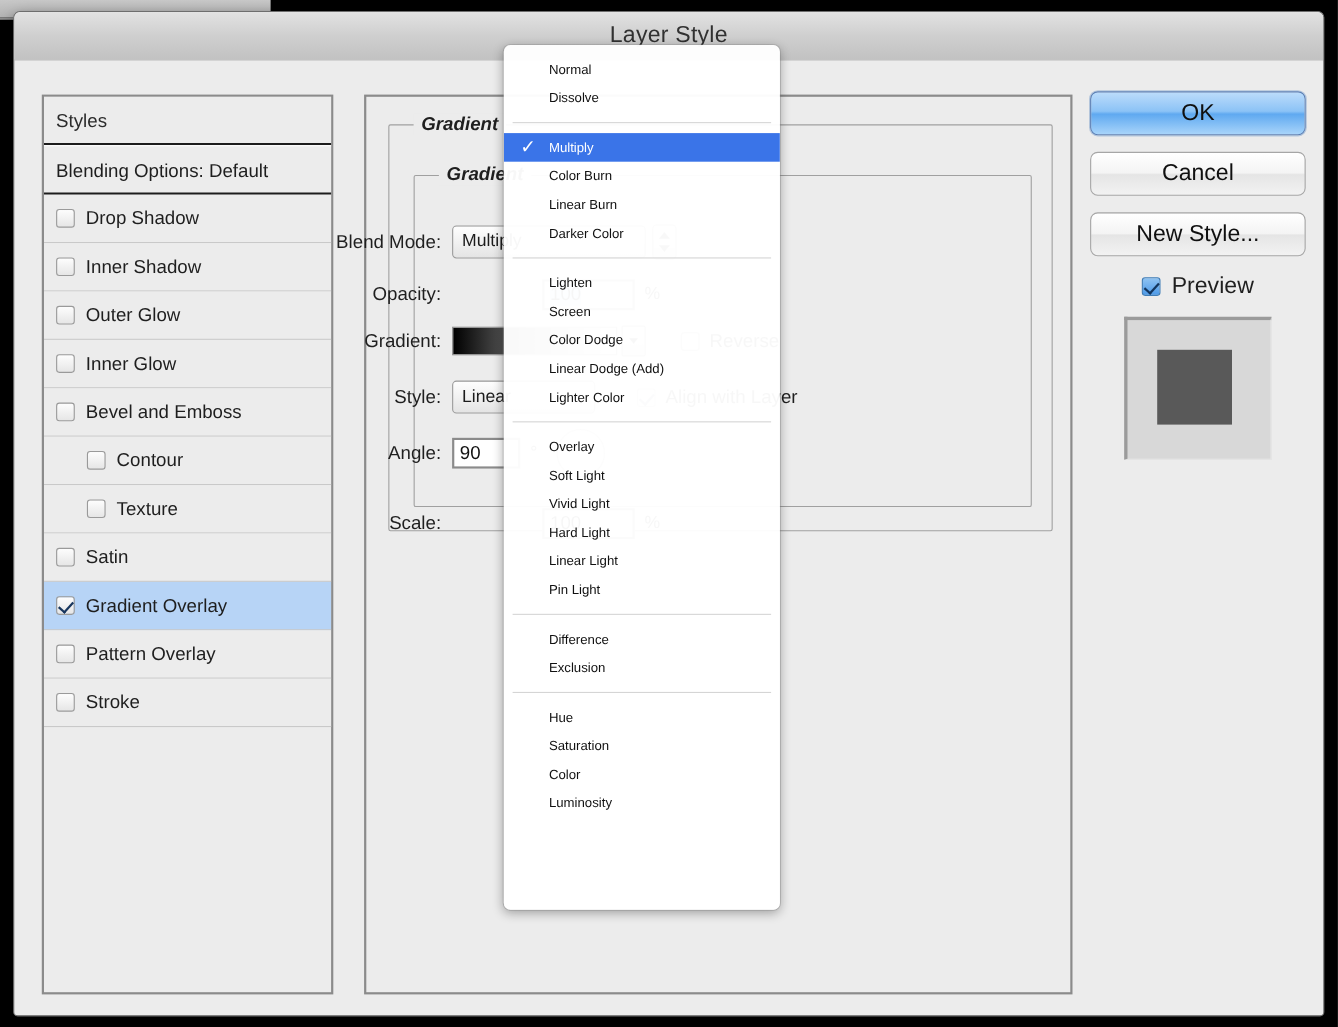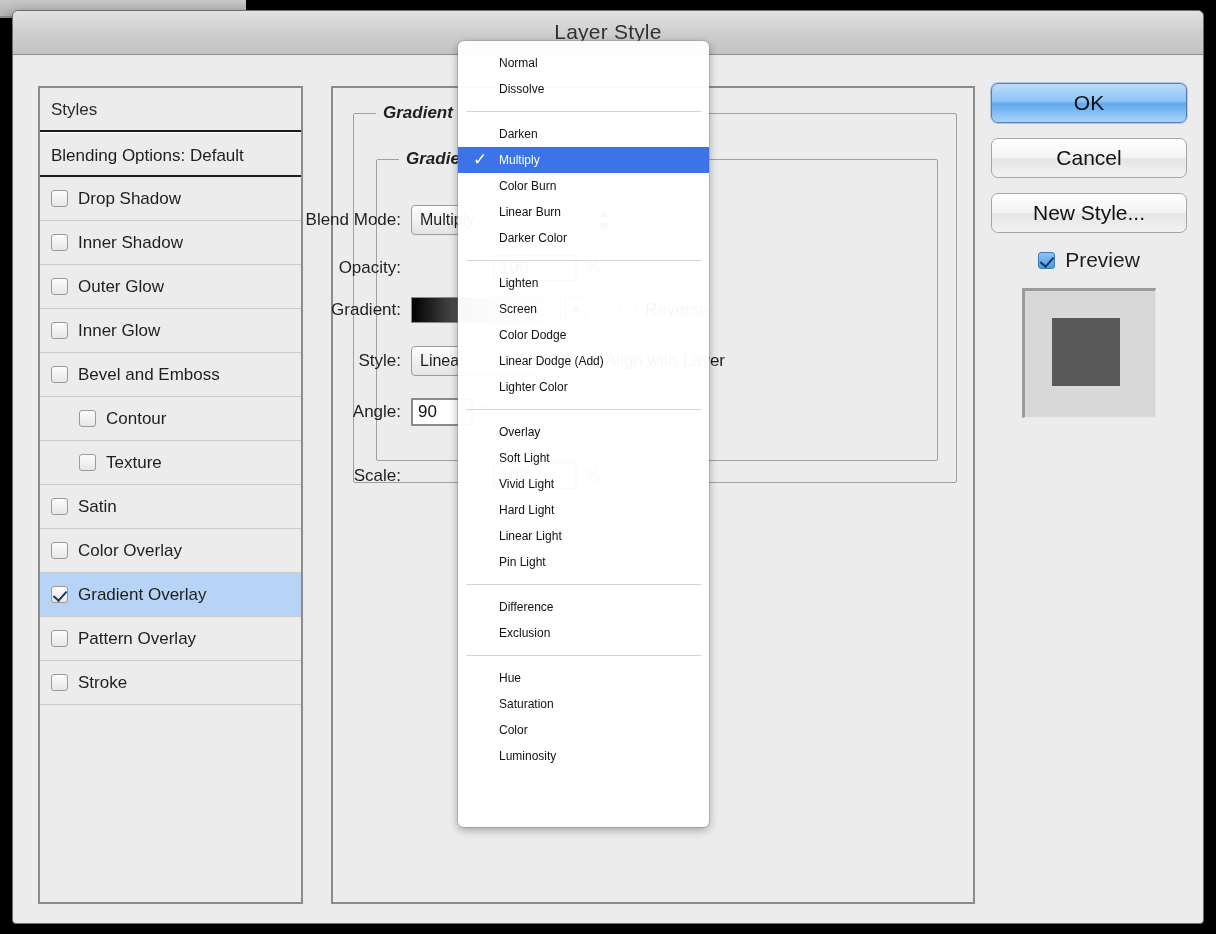--- a/index.html
+++ b/index.html
@@ -300,24 +300,20 @@
             <div class="cb"></div>
             <span class="lbl">Contour</span>
           </div>
           <div class="style-row indent">
             <div class="cb"></div>
             <span class="lbl">Texture</span>
           </div>
           <div class="style-row">
             <div class="cb"></div>
             <span class="lbl">Satin</span>
-          </div>
-          <div class="style-row">
-            <div class="cb"></div>
-            <span class="lbl">Color Overlay</span>
           </div>
           <div class="style-row selected">
             <div class="cb checked"></div>
             <span class="lbl">Gradient Overlay</span>
           </div>
           <div class="style-row">
             <div class="cb"></div>
             <span class="lbl">Pattern Overlay</span>
           </div>
           <div class="style-row">
@@ -406,21 +402,20 @@
         <div class="inner"></div>
       </div>
     </div>
 
   </div>
 
   <div class="menu" id="blend-menu">
       <div class="menu-item">Normal</div>
       <div class="menu-item">Dissolve</div>
       <div class="menu-sep"></div>
-      <div class="menu-item">Darken</div>
       <div class="menu-item active">Multiply</div>
       <div class="menu-item">Color Burn</div>
       <div class="menu-item">Linear Burn</div>
       <div class="menu-item">Darker Color</div>
       <div class="menu-sep"></div>
       <div class="menu-item">Lighten</div>
       <div class="menu-item">Screen</div>
       <div class="menu-item">Color Dodge</div>
       <div class="menu-item">Linear Dodge (Add)</div>
       <div class="menu-item">Lighter Color</div>

